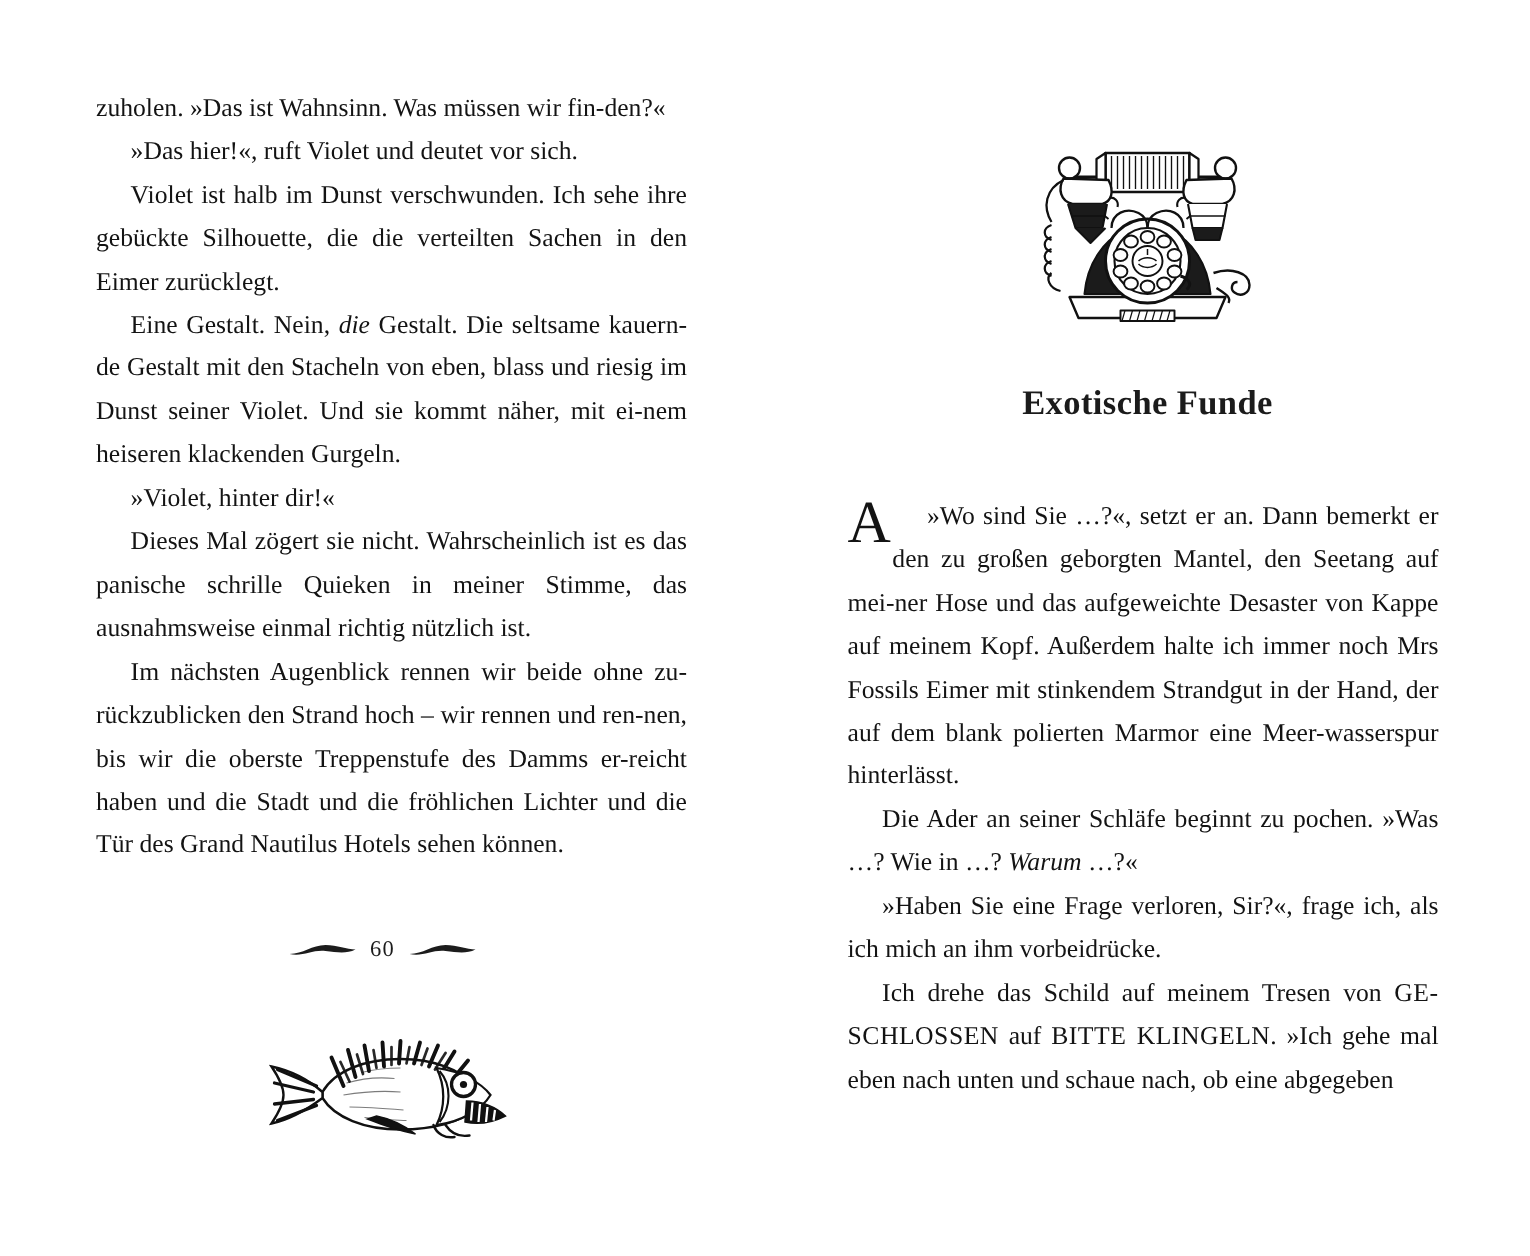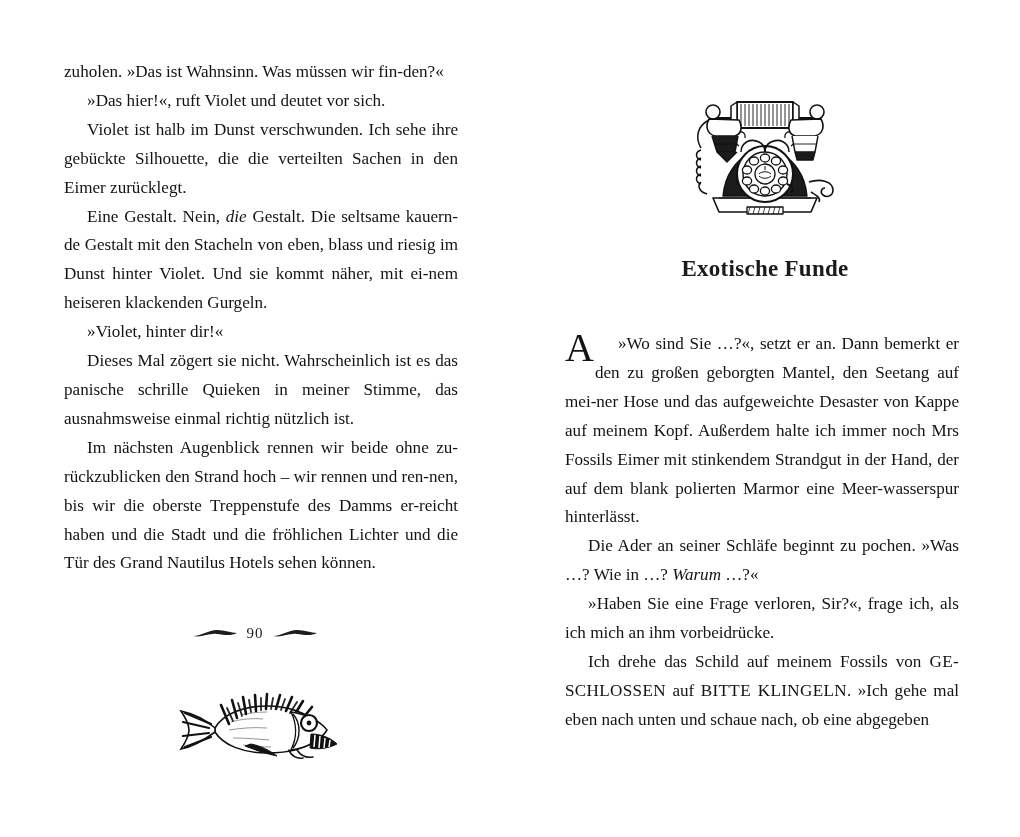--- a/index.html
+++ b/index.html
@@ -127,21 +127,21 @@
 <body>
 
 <div class="spread">
 
   <div class="page page-left">
 
     <div class="textblock">
         <p class="no-indent"><span>zuholen. »Das ist Wahnsinn. Was müssen wir fin-den?«</span></p>
         <p><span>»Das hier!«, ruft Violet und deutet vor sich.</span></p>
         <p><span>Violet ist halb im Dunst verschwunden. Ich sehe ihre gebückte Silhouette, die die verteilten Sachen in den Eimer zurücklegt.</span></p>
-        <p><span>Eine Gestalt. Nein, </span><span class="ital">die</span><span> Gestalt. Die seltsame kauern-de Gestalt mit den Stacheln von eben, blass und riesig im Dunst hinter Violet. Und sie kommt näher, mit ei-nem heiseren klackenden Gurgeln.</span></p>
+        <p><span>Eine Gestalt. Nein, </span><span class="ital">die</span><span> Gestalt. Die seltsame kauern-de Gestalt mit den Stacheln von eben, blass und riesig im Dunst seiner Violet. Und sie kommt näher, mit ei-nem heiseren klackenden Gurgeln.</span></p>
         <p><span>»Violet, hinter dir!«</span></p>
         <p><span>Dieses Mal zögert sie nicht. Wahrscheinlich ist es das panische schrille Quieken in meiner Stimme, das ausnahmsweise einmal richtig nützlich ist.</span></p>
         <p><span>Im nächsten Augenblick rennen wir beide ohne zu-rückzublicken den Strand hoch – wir rennen und ren-nen, bis wir die oberste Treppenstufe des Damms er-reicht haben und die Stadt und die fröhlichen Lichter und die Tür des Grand Nautilus Hotels sehen können.</span></p>
       </div>
 
     <div class="tail-illustration">
       <svg width="168" height="72" viewBox="0 0 168 72" aria-hidden="true">
         <g fill="#111111" stroke="#111111">
 
           <path d="M44 40 C52 26 72 18 96 18 C118 18 136 25 146 36 C150 41 150 46 146 51
@@ -208,21 +208,21 @@
             <path d="M118 62 C120 68 126 71 132 70"></path>
           </g>
         </g>
       </svg>
     </div>
 
     <div class="folio">
       <svg class="folio-orn" width="46" height="14" viewBox="0 0 46 14" aria-hidden="true">
         <path d="M1 9 C10 9 16 3 25 3 C33 3 39 6 45 6 C39 9 33 8 25 7 C16 6 10 11 1 9 Z" fill="#1c1c1c"></path>
       </svg>
-      <span class="folio-num">90</span>
+      <span class="folio-num">60</span>
       <svg class="folio-orn" width="46" height="14" viewBox="0 0 46 14" aria-hidden="true">
         <path d="M1 9 C10 9 16 3 25 3 C33 3 39 6 45 6 C39 9 33 8 25 7 C16 6 10 11 1 9 Z" fill="#1c1c1c"></path>
       </svg>
     </div>
   </div>
 
   <div class="page page-right">
 
     <div class="chapter-illustration">
       <svg width="172" height="136" viewBox="0 0 172 136" aria-hidden="true">
@@ -323,18 +323,18 @@
       </svg>
     </div>
 
     <div class="chapter-title">Exotische Funde</div>
 
     <div class="textblock">
         <p class="no-indent"><span class="dropcap">A</span></p>
         <p><span>»Wo sind Sie …?«, setzt er an. Dann bemerkt er den zu großen geborgten Mantel, den Seetang auf mei-ner Hose und das aufgeweichte Desaster von Kappe auf meinem Kopf. Außerdem halte ich immer noch Mrs Fossils Eimer mit stinkendem Strandgut in der Hand, der auf dem blank polierten Marmor eine Meer-wasserspur hinterlässt.</span></p>
         <p><span>Die Ader an seiner Schläfe beginnt zu pochen. »Was …? Wie in …? </span><span class="ital">Warum</span><span> …?«</span></p>
         <p><span>»Haben Sie eine Frage verloren, Sir?«, frage ich, als ich mich an ihm vorbeidrücke.</span></p>
-        <p><span>Ich drehe das Schild auf meinem Fossils von </span><span class="smallcaps">GE-SCHLOSSEN</span><span> auf </span><span class="smallcaps">BITTE KLINGELN</span><span>. »Ich gehe mal eben nach unten und schaue nach, ob eine abgegeben</span></p>
+        <p><span>Ich drehe das Schild auf meinem Tresen von </span><span class="smallcaps">GE-SCHLOSSEN</span><span> auf </span><span class="smallcaps">BITTE KLINGELN</span><span>. »Ich gehe mal eben nach unten und schaue nach, ob eine abgegeben</span></p>
       </div>
 
   </div>
 
 </div>
 
 </body></html>

